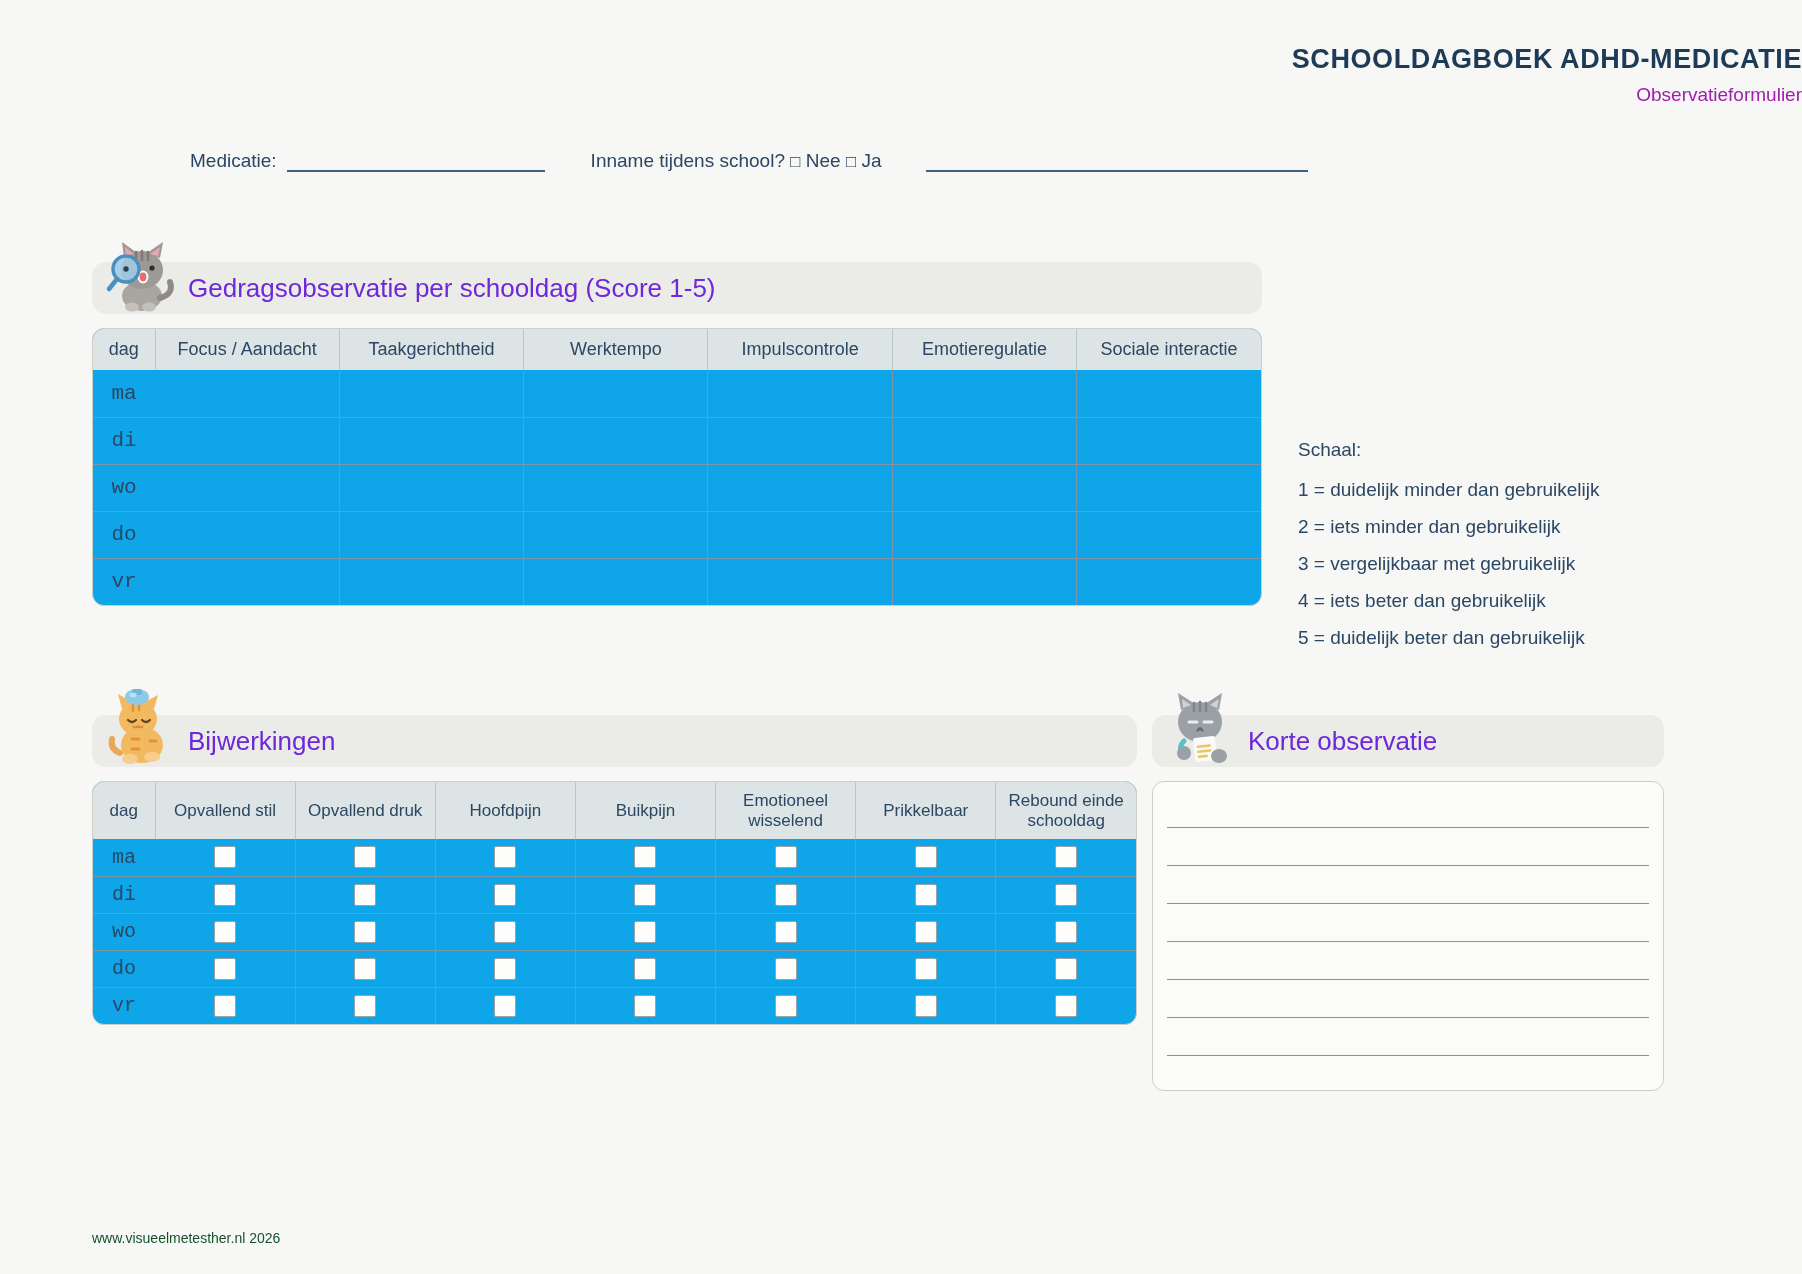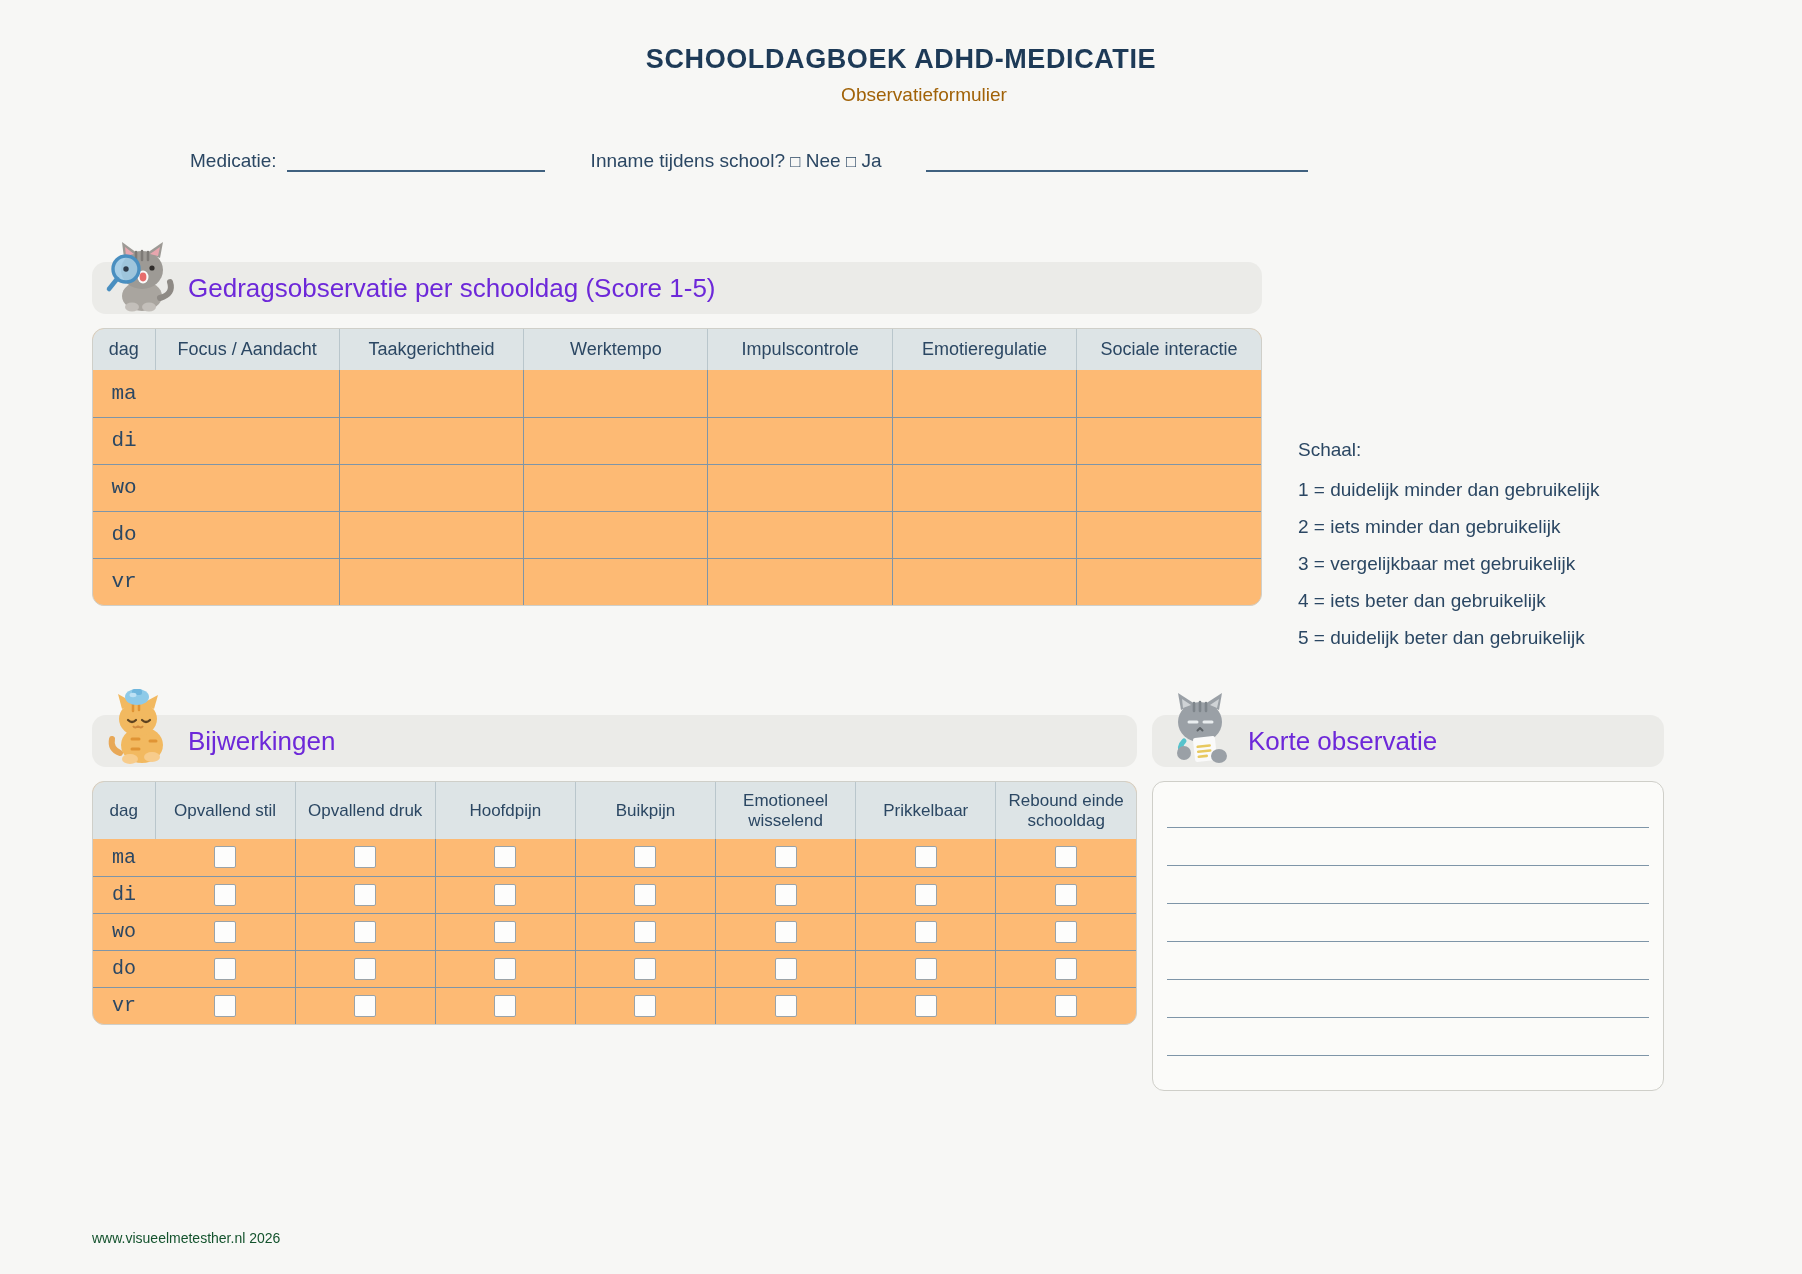--- a/index.html
+++ b/index.html
@@ -10,31 +10,31 @@
     background: #f7f7f5;
     font-family: "Liberation Sans", sans-serif;
     color: #2b4763;
     overflow: hidden;
     position: relative;
   }
 
   .page { position: relative; width: 1802px; height: 1274px; padding: 0; }
 
   
-  .title-block { text-align: center; padding-top: 44px; }
+  .title-block { text-align: right; padding-top: 44px; }
   .doc-title {
     font-size: 27px;
     font-weight: bold;
     letter-spacing: 0.6px;
     color: #1d3a57;
   }
   .doc-subtitle {
     font-size: 19px;
     margin-top: 9px;
-    color: #a16207;
+    color: #a21caf;
     font-weight: normal;
     padding-left: 46px;
   }
 
   
   .meta { margin-top: 26px; padding-left: 190px; }
   .meta-row {
     display: flex;
     align-items: flex-end;
     gap: 0;
@@ -77,21 +77,21 @@
     bottom: 2px;
     width: 72px;
     height: 76px;
   }
   .head-icon svg { width: 100%; height: 100%; display: block; }
 
   
   .panel {
     border: 1px solid #cfcfc9;
     border-radius: 12px;
-    background: #fdba74;
+    background: #0ea5e9;
     overflow: hidden;
   }
 
   table.grid {
     width: 100%;
     border-collapse: collapse;
     table-layout: fixed;
   }
   table.grid th {
     background: #dde4e6;

